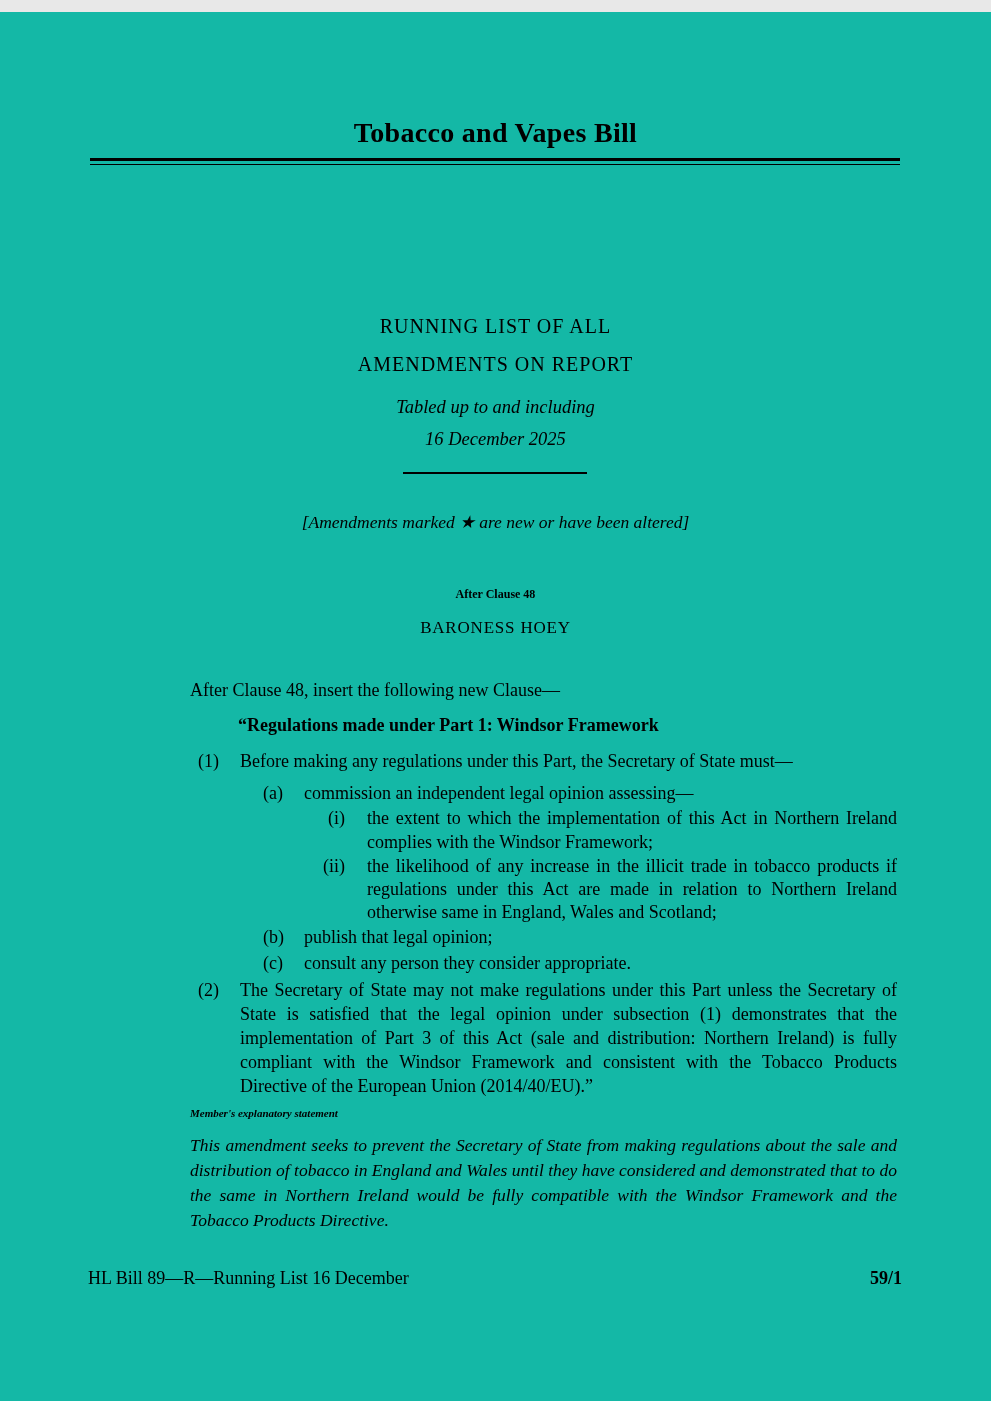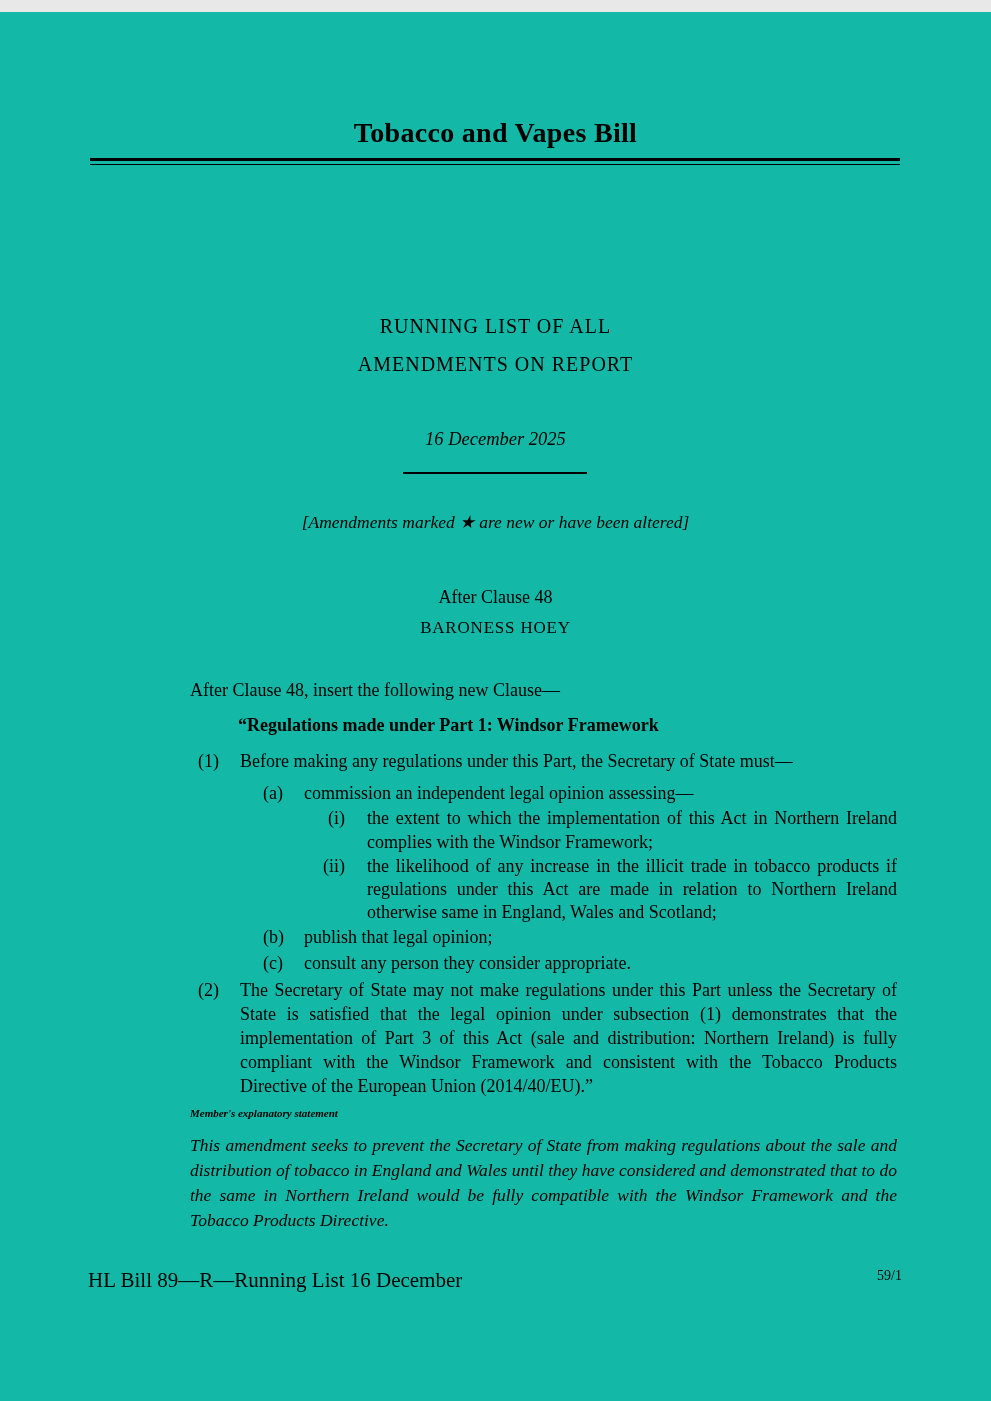--- a/index.html
+++ b/index.html
@@ -45,21 +45,21 @@
   .tabled-1  { top: 385px; font-size: 18.5px; font-style: italic; }
   .tabled-2  { top: 417px; font-size: 18.5px; font-style: italic; }
   .short-rule {
     position: absolute;
     left: 403px;
     top: 460px;
     width: 184px;
     border-top: 2px solid #000;
   }
   .star-note { top: 500px; font-size: 17.5px; font-style: italic; }
-  .place-heading { top: 575px; font-size: 18px; font-weight: normal; }
+  .place-heading { top: 575px; font-size: 12px; font-weight: bold; }
   .member-name { top: 606px; font-size: 17px; letter-spacing: 0.8px; }
   .instruction {
     position: absolute;
     left: 190px;
     top: 668px;
     white-space: nowrap;
   }
   .clause-title {
     position: absolute;
     left: 238px;
@@ -105,41 +105,43 @@
     width: 707px;
     font-size: 17.5px;
     font-style: italic;
     line-height: 25px;
     text-align: justify;
   }
   .footer-left {
     position: absolute;
     left: 88px;
     top: 1256px;
-    font-size: 21px;
+    font-size: 18px;
     white-space: nowrap;
   }
   .footer-right {
     position: absolute;
     right: 89px;
     top: 1256px;
-    font-size: 14px;
+    font-size: 18px;
     white-space: nowrap;
+    font-weight: bold;
   }
 </style>
 </head>
 <body>
 
 <div class="page">
 
   <div class="centered doc-title">Tobacco and Vapes Bill</div>
   <div class="double-rule"></div>
 
   <div class="centered running-2">AMENDMENTS ON REPORT</div>
   <div class="centered running-1">RUNNING LIST OF ALL</div>
+  <div class="centered tabled-1">Tabled up to and including</div>
   <div class="centered tabled-2">16 December 2025</div>
 
   <div class="short-rule"></div>
 
   <div class="centered star-note">[Amendments marked ★ are new or have been altered]</div>
 
   <div class="centered place-heading">After Clause 48</div>
   <div class="centered member-name">BARONESS HOEY</div>
 
   <div class="instruction">After Clause 48, insert the following new Clause—</div>

